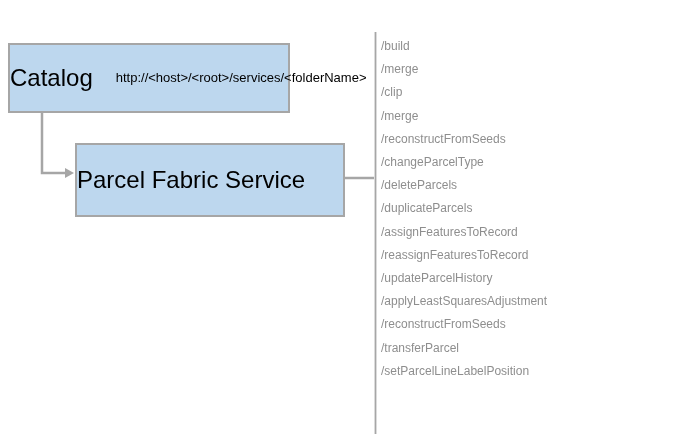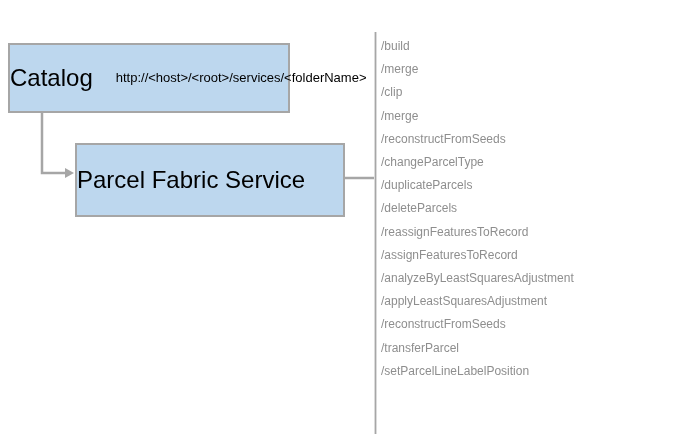--- a/index.html
+++ b/index.html
@@ -92,24 +92,24 @@
     <div class="node-title">Parcel Fabric Service</div>
   </div>
 
   <div class="endpoint-list">
       <div class="endpoint">/build</div>
       <div class="endpoint">/merge</div>
       <div class="endpoint">/clip</div>
       <div class="endpoint">/merge</div>
       <div class="endpoint">/reconstructFromSeeds</div>
       <div class="endpoint">/changeParcelType</div>
+      <div class="endpoint">/deleteParcels</div>
       <div class="endpoint">/duplicateParcels</div>
-      <div class="endpoint">/deleteParcels</div>
+      <div class="endpoint">/assignFeaturesToRecord</div>
       <div class="endpoint">/reassignFeaturesToRecord</div>
-      <div class="endpoint">/assignFeaturesToRecord</div>
-      <div class="endpoint">/analyzeByLeastSquaresAdjustment</div>
+      <div class="endpoint">/updateParcelHistory</div>
       <div class="endpoint">/applyLeastSquaresAdjustment</div>
       <div class="endpoint">/reconstructFromSeeds</div>
       <div class="endpoint">/transferParcel</div>
       <div class="endpoint">/setParcelLineLabelPosition</div>
     </div>
 
 </div>
 
 </body></html>

